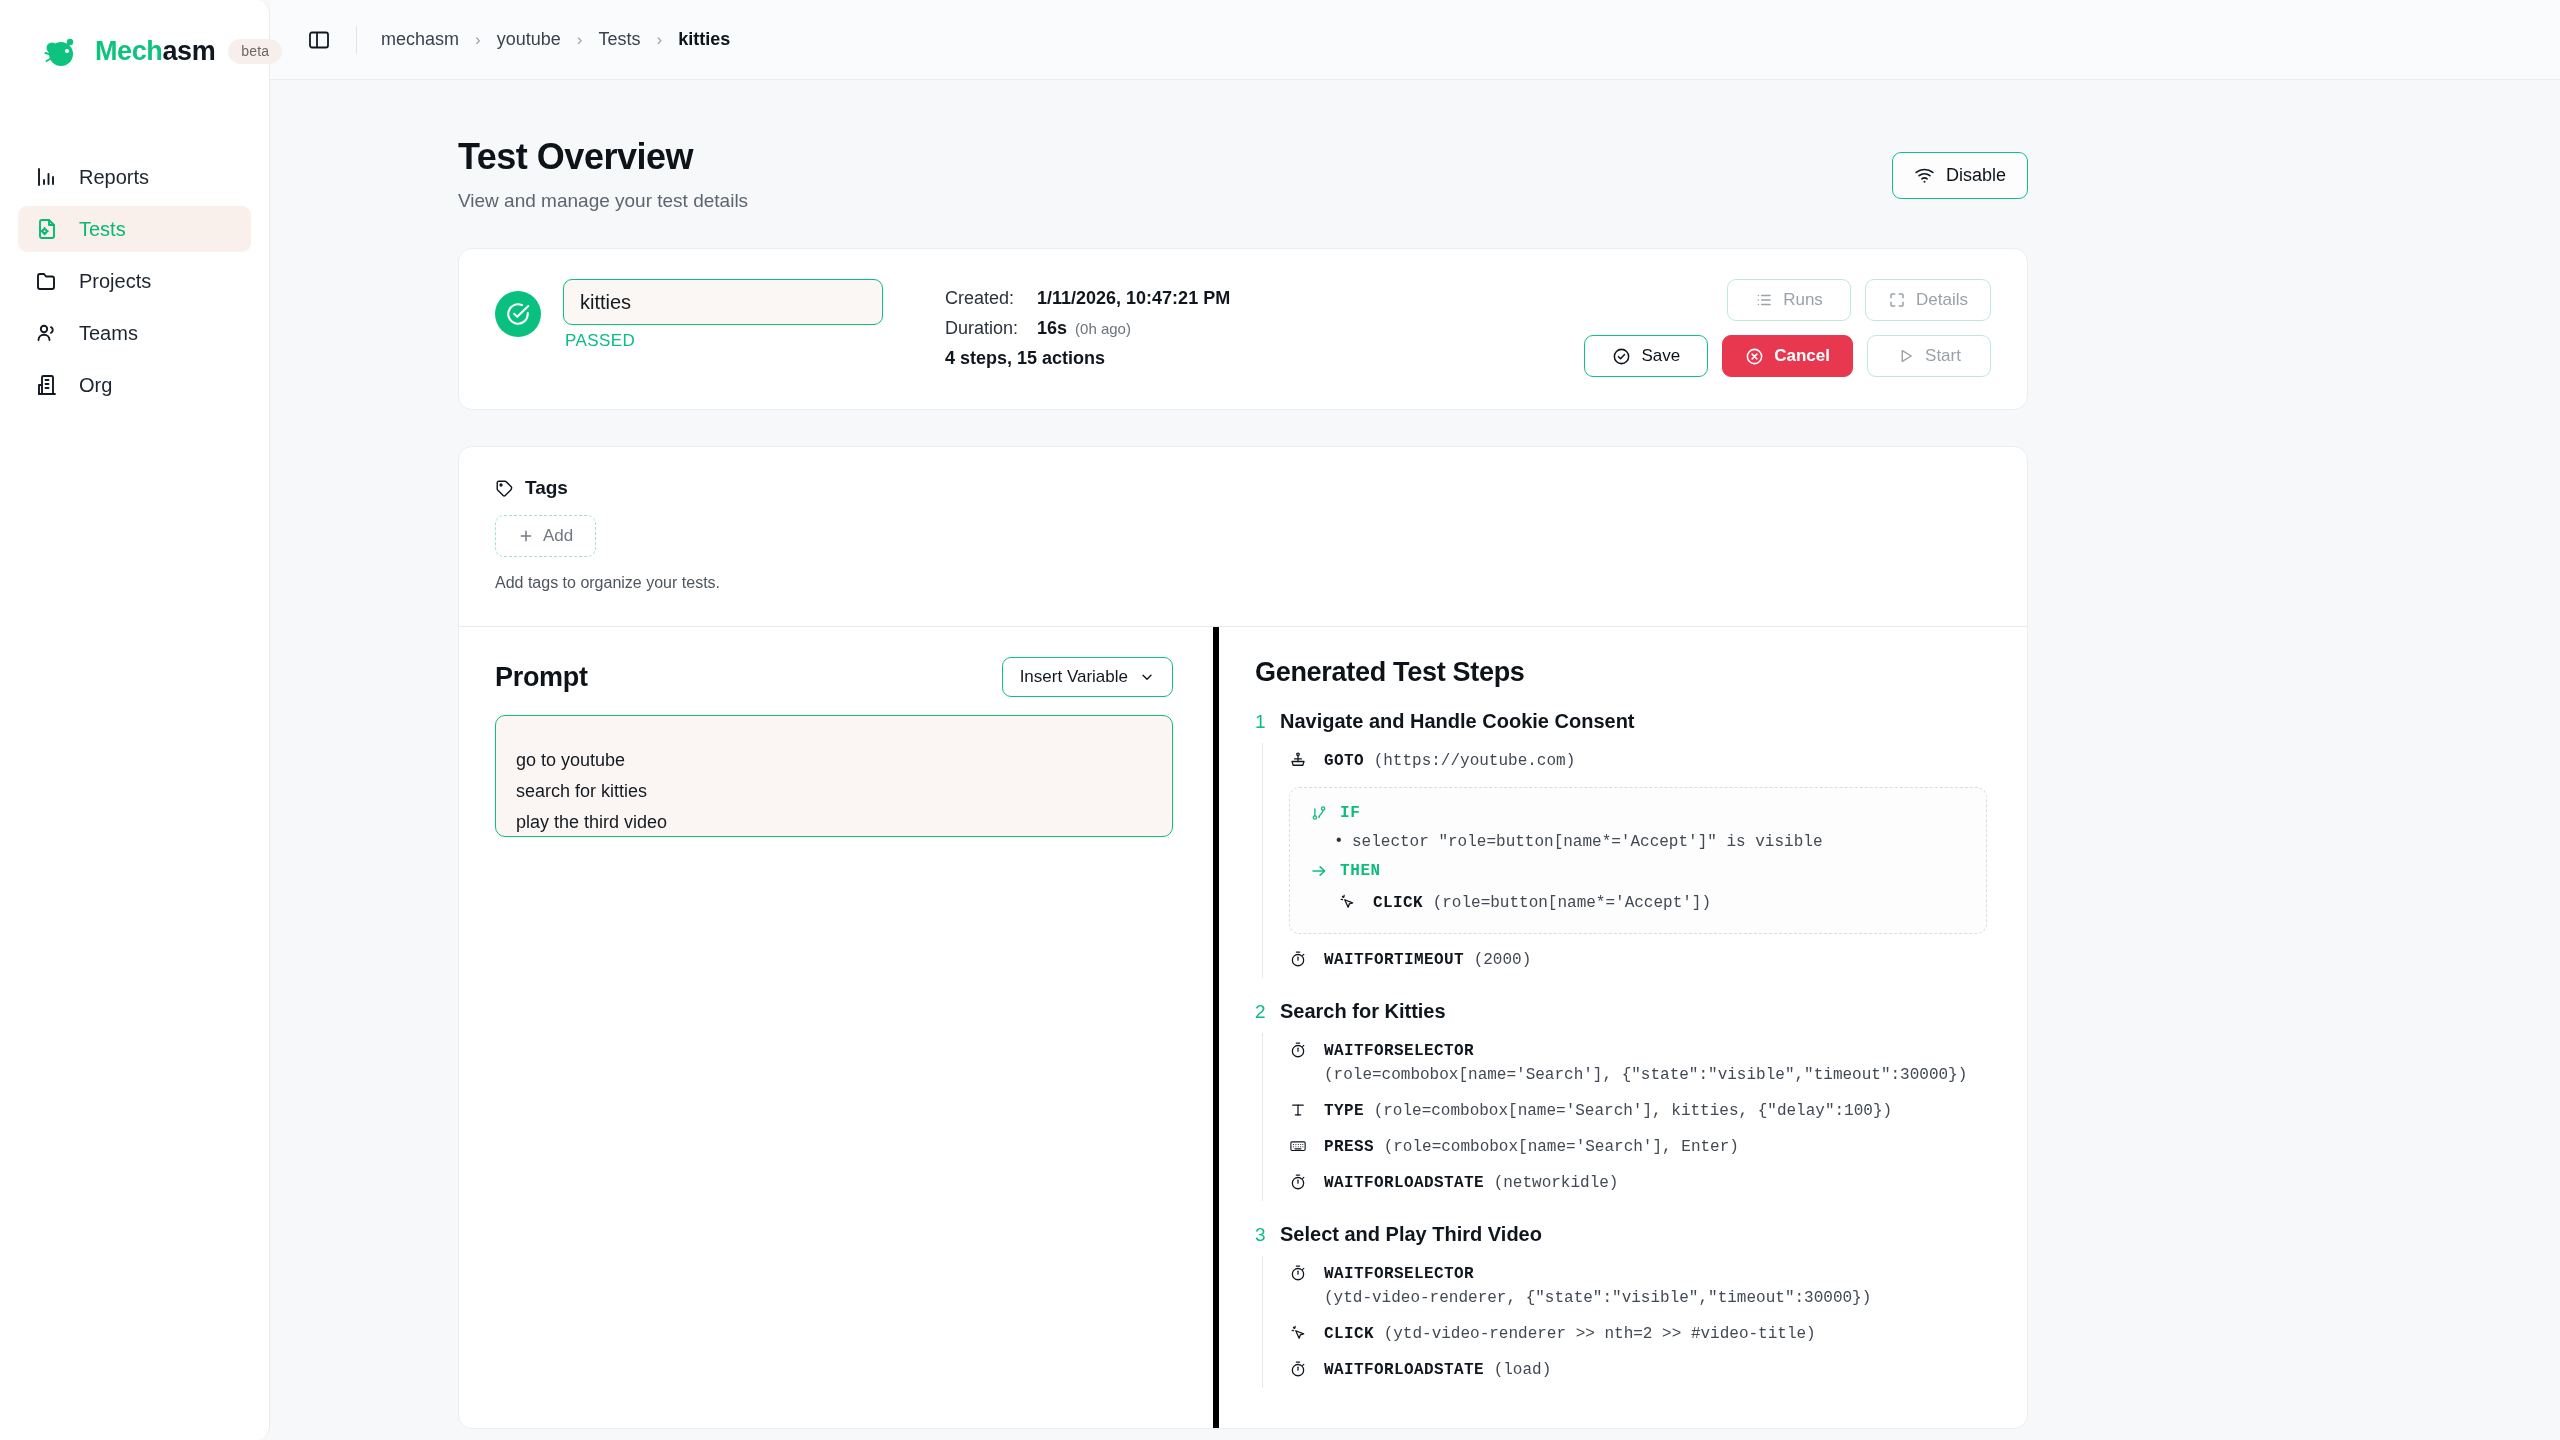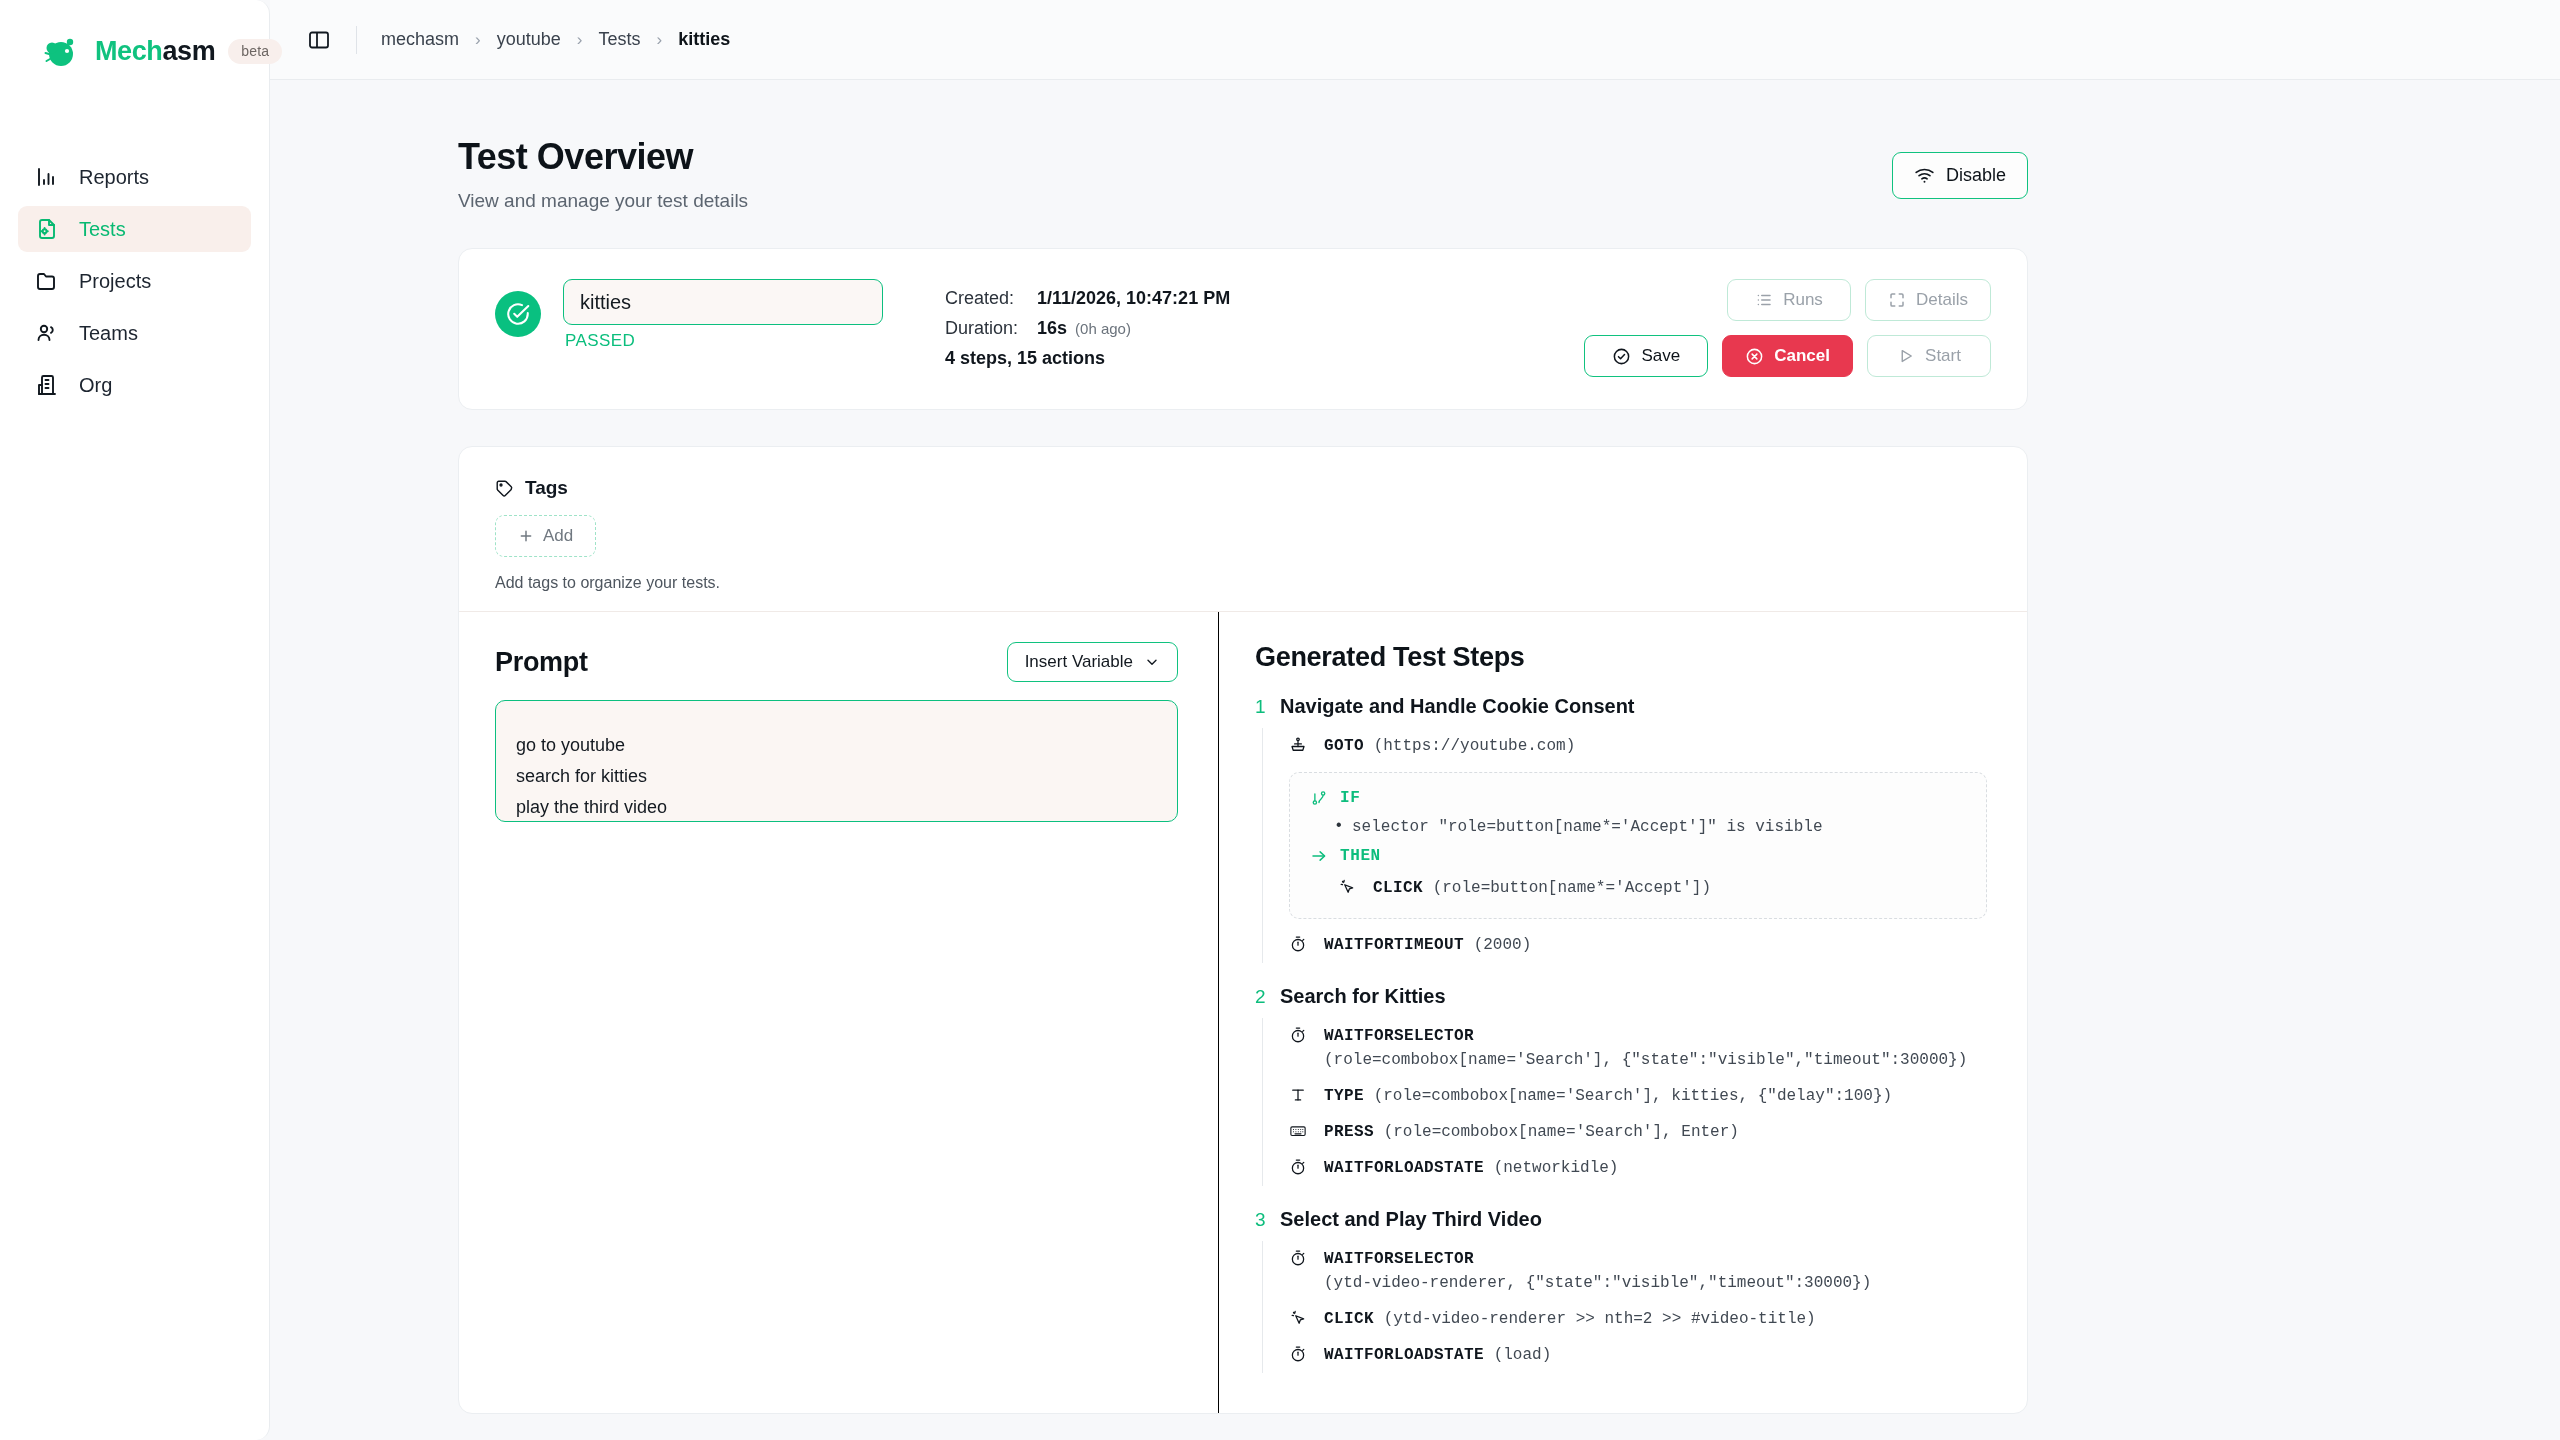--- a/index.html
+++ b/index.html
@@ -125,41 +125,41 @@
     font-family: "Liberation Sans", sans-serif;
   }
   .btn-ghost-dim { border: 1px solid #bfe9d7; background: #fff; color: #9aa1a9; min-width: 124px; }
   .btn-ghost-dim svg { stroke: #9aa1a9; }
   .btn-outline { border: 1px solid #10c27f; background: #fff; color: #0d1319; min-width: 124px; }
   .btn-danger { border: 1px solid #e8384f; background: #e8384f; color: #ffffff; min-width: 124px; font-weight: 700; }
   .btn-danger svg { stroke: #fff; }
 
   
   .body-card { margin-top: 36px; overflow: hidden; }
-  .tags-section { padding: 30px 36px 19px; border-bottom: 1px solid #f0eae7; }
+  .tags-section { padding: 30px 36px 34px; border-bottom: 1px solid #f0eae7; }
   .tags-head { display:flex; align-items:center; gap: 11px; font-size: 19px; font-weight: 700; color: #101720; }
   .tags-row { display:flex; align-items:center; gap: 17px; margin-top: 16px; }
   .tag-input {
     width: 400px; height: 42px;
     border: 1.8px dashed #2fcb92; border-radius: 9px;
     background: #fbf6f3; padding: 0 17px;
     font-family: "Liberation Sans", sans-serif; font-size: 17px; color: #1b2129;
     outline: none;
   }
   .tag-input::placeholder { color: #8b9199; }
   .tag-add-btn {
     display:inline-flex; align-items:center; gap: 9px;
     height: 42px; padding: 0 22px; border-radius: 9px;
     border: 1.6px dashed #9fe3c8; background: #fff;
     color: #707880; font-size: 17px; cursor: pointer;
   }
   .tags-hint { font-size: 16px; color: #4e565f; margin-top: 17px; }
 
   .split { display: flex; align-items: stretch; min-height: 760px; }
-  .prompt-pane { flex: 0 0 760px; padding: 30px 40px 40px 36px; border-right: 1px solid #000000; }
+  .prompt-pane { flex: 0 0 760px; padding: 30px 40px 40px 36px; border-right: 6px solid #000000; }
   .steps-pane  { flex: 1 1 auto; padding: 30px 40px 40px 36px; min-width: 0; }
 
   .prompt-head { display:flex; align-items:center; justify-content: space-between; }
   .prompt-title { font-size: 27px; font-weight: 700; color: #0d1319; letter-spacing: -0.3px; }
   .insert-var-btn {
     display:inline-flex; align-items:center; gap: 11px;
     border: 1.5px solid #10c27f; background: #fff; border-radius: 9px;
     padding: 0 17px; height: 40px; font-size: 17px; color: #131920; cursor: pointer;
   }
   .prompt-box {

